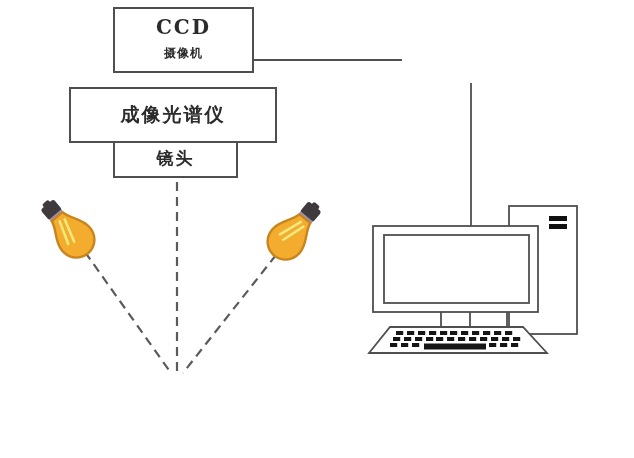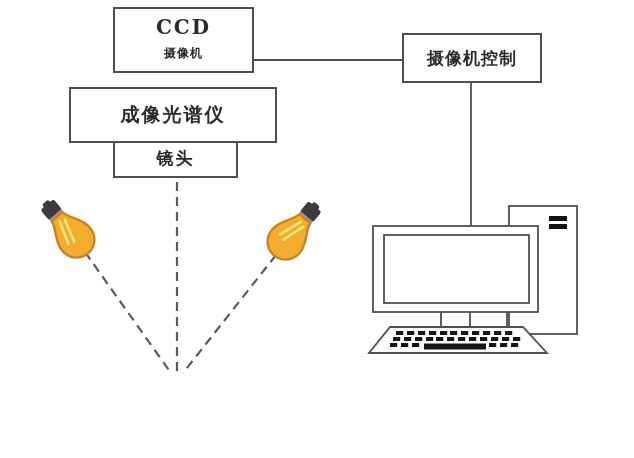--- a/index.html
+++ b/index.html
@@ -127,18 +127,15 @@
   </div>
 
   <div class="node" id="spectrometer-box">
     <span>成像光谱仪</span>
   </div>
 
   <div class="node" id="lens-box">
     <span>镜头</span>
   </div>
 
-  <div class="node" id="control-box">
-    <span>摄像机控制</span>
-  </div>
 
 
 </div>
 
 </body></html>

